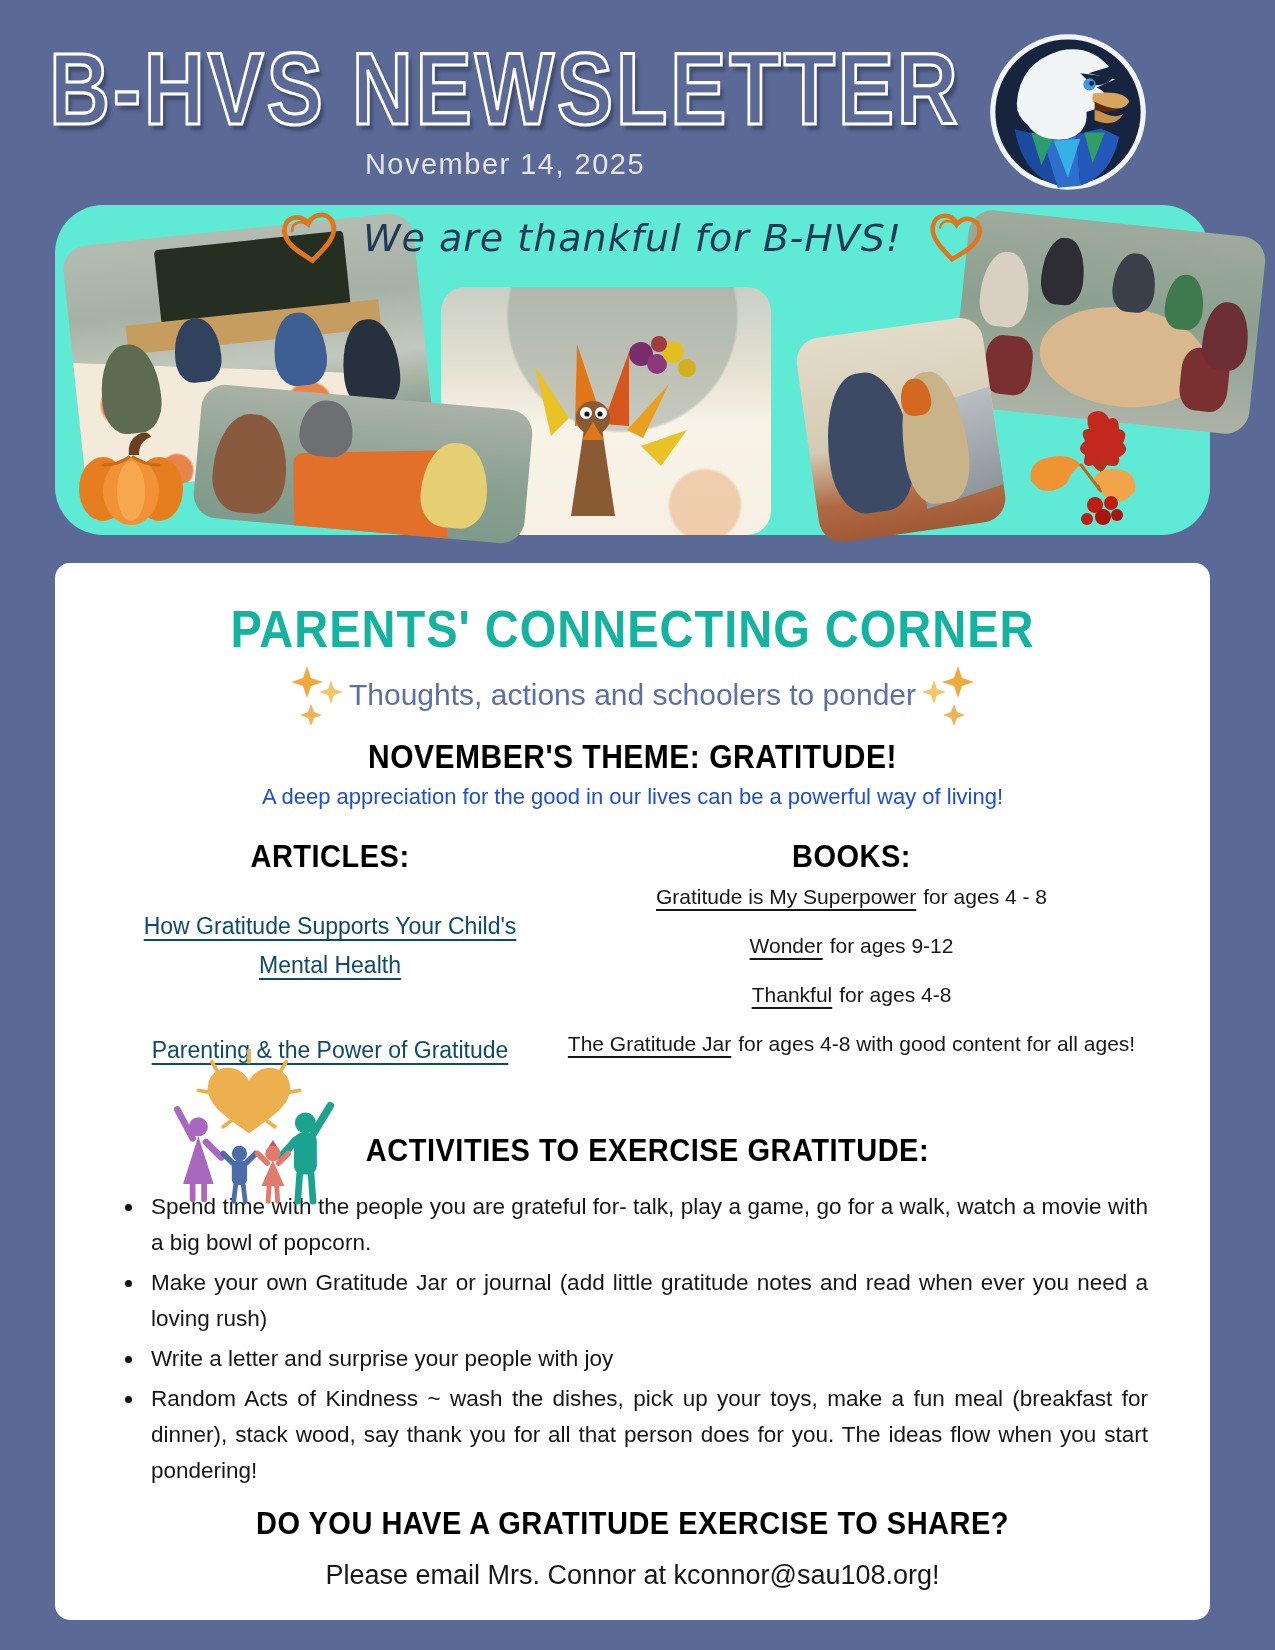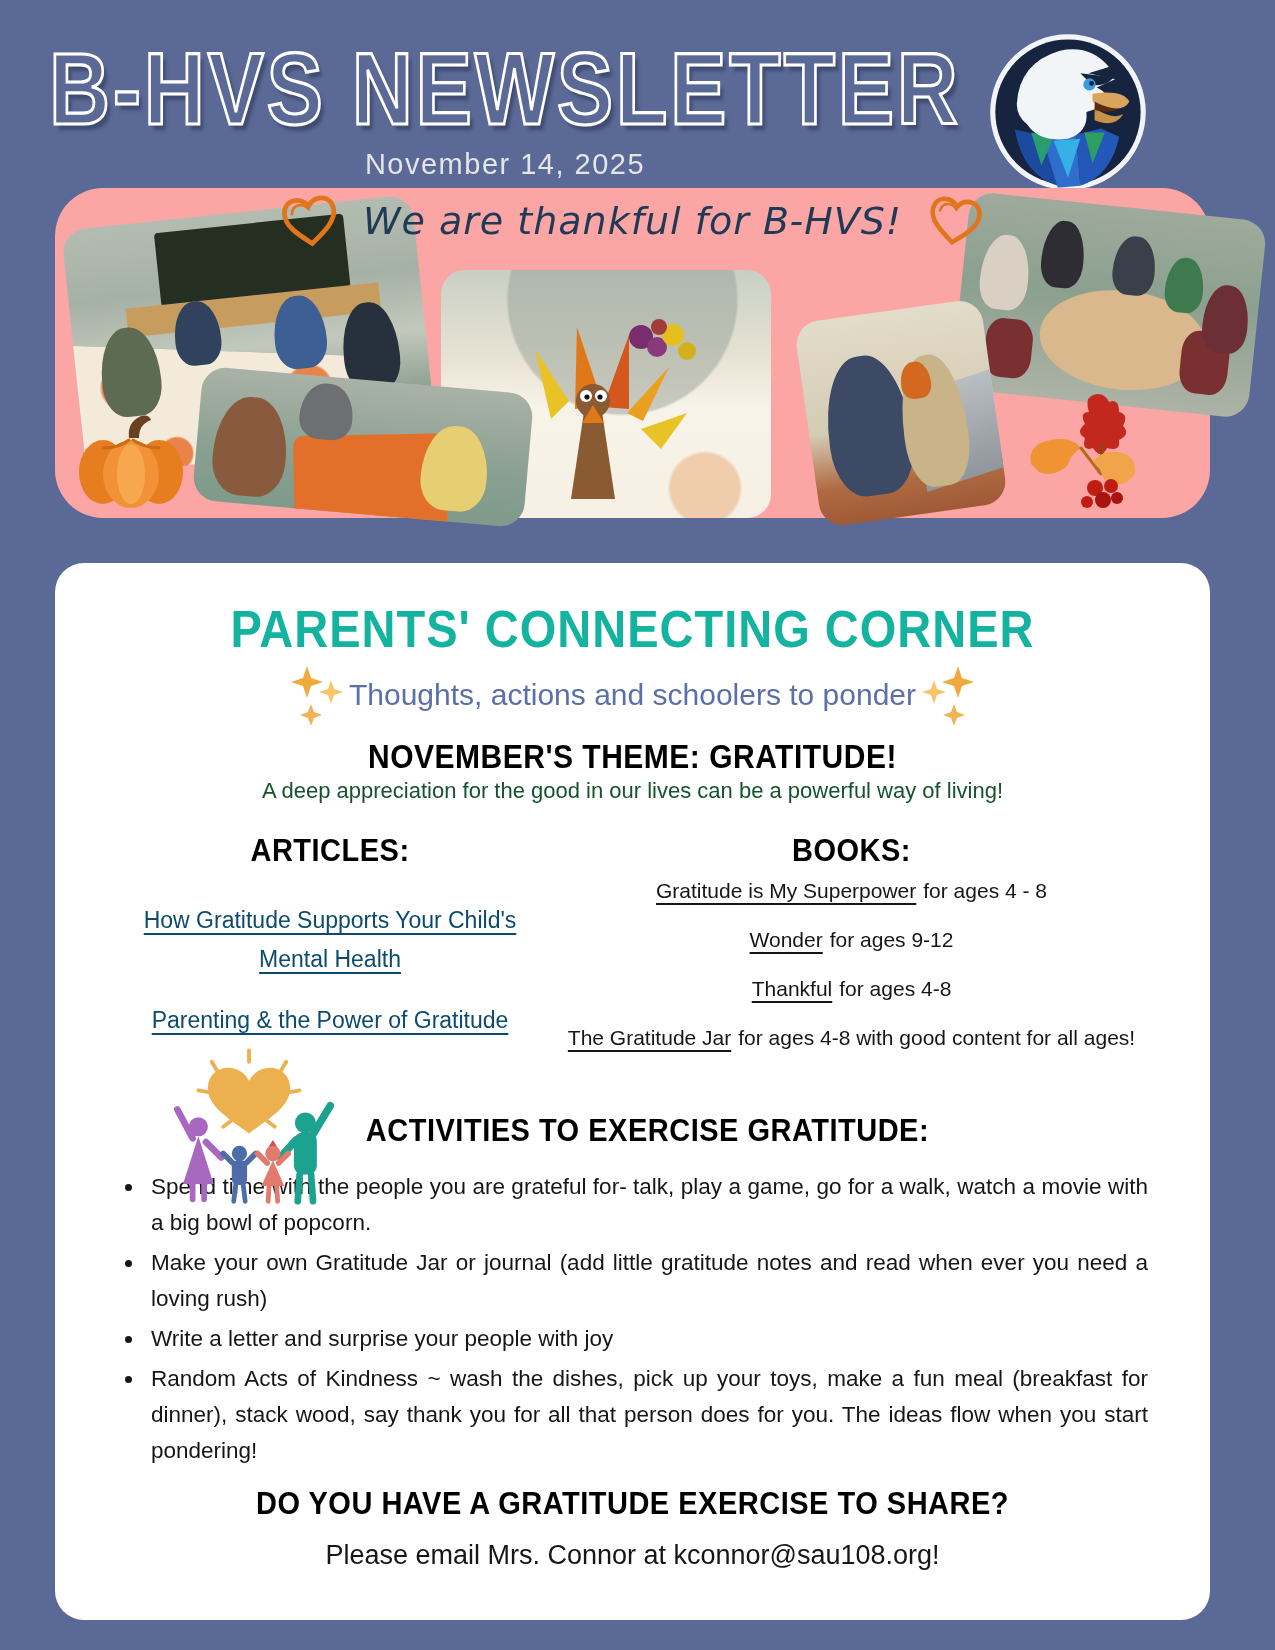--- a/index.html
+++ b/index.html
@@ -12,22 +12,22 @@
     transform:scaleY(1.22);transform-origin:center top;white-space:nowrap;}
   @supports(-webkit-text-stroke:1px #fff){
     .header-title{color:#5a6996;-webkit-text-stroke:2.6px #ffffff;
       text-shadow:4px 5px 3px rgba(22,28,52,.38);}
   }
   .header-date{position:absolute;top:148px;left:0;width:1010px;text-align:center;
     color:#e5e5e5;font-size:29px;letter-spacing:1.5px;}
   .logo{position:absolute;top:22px;left:986px;width:164px;height:174px;}
 
   
-  .banner{position:absolute;left:55px;top:188px;width:1155px;height:330px;
-    background:#fca5a5;border-radius:48px;}
+  .banner{position:absolute;left:55px;top:205px;width:1155px;height:330px;
+    background:#5eead4;border-radius:48px;}
   .caption-row{position:absolute;top:6px;left:0;width:100%;display:flex;
     justify-content:center;align-items:center;gap:24px;z-index:6;}
   .caption{font-size:38px;font-style:italic;font-weight:500;color:#1e3a56;
     letter-spacing:1px;font-family:"DejaVu Sans",sans-serif;}
   .heart-svg{width:58px;height:54px;}
   .heart-svg.r{transform:rotate(8deg) scale(.95);}
   .heart-svg.l{transform:rotate(-6deg);}
 
   .photo{position:absolute;border-radius:24px;overflow:hidden;}
   .pb{position:absolute;border-radius:46% 46% 38% 38%/60% 60% 36% 36%;}
@@ -79,37 +79,37 @@
     background:linear-gradient(180deg,#b9bec2,#8f969c);transform:skewY(-10deg);}
   .p5 .man{left:10%;top:20%;width:44%;height:68%;background:#3c4a66;}
   .p5 .woman{left:50%;top:24%;width:34%;height:64%;background:#c9b389;}
   .p5 .sleeve{left:52%;top:26%;width:16%;height:18%;background:#d2691e;}
 
   .pumpkin-svg{position:absolute;left:14px;top:220px;width:126px;height:104px;z-index:4;}
   .leaves-svg{position:absolute;left:962px;top:200px;width:122px;height:128px;z-index:4;}
 
   
   .content{position:absolute;left:55px;top:563px;width:1155px;height:1057px;background:#fff;
-    border-radius:29px;box-sizing:border-box;padding:36px 56px 0;}
+    border-radius:15px;box-sizing:border-box;padding:36px 56px 0;}
   .pc-title{text-align:center;color:#14b3a0;font-size:47px;font-weight:800;letter-spacing:1px;
     transform:scaleY(1.1);transform-origin:center top;white-space:nowrap;}
   .subtitle-row{display:flex;justify-content:center;align-items:center;gap:4px;margin-top:10px;}
   .subtitle{color:#5b6fa8;font-size:30px;}
   .stars-svg{width:56px;height:62px;}
   .stars-svg.r{transform:scaleX(-1);}
   .theme-heading{text-align:center;font-weight:800;font-size:30px;margin-top:14px;
     letter-spacing:.5px;transform:scaleY(1.08);}
-  .theme-text{text-align:center;font-size:22px;margin-top:4px;color:#14532d;}
+  .theme-text{text-align:center;font-size:22px;margin-top:10px;color:#1d4ed8;}
   .cols{display:flex;margin-top:30px;}
   .col-articles{width:42%;text-align:center;}
   .col-books{width:58%;text-align:center;}
   .col-heading{font-size:29px;font-weight:800;letter-spacing:.5px;transform:scaleY(1.08);}
   .article-link{display:block;margin:34px auto 0;max-width:380px;font-size:23px;line-height:39px;
     color:#0c4a6e;text-decoration:underline;text-underline-offset:5px;cursor:pointer;}
-  .article-link.second{margin-top:22px;}
+  .article-link.second{margin-top:46px;}
   .book-line{margin-top:25px;font-size:21px;color:#161616;text-align:center;}
   .book-line.first{margin-top:12px;}
   .book-link{text-decoration:underline;text-underline-offset:5px;color:#161616;cursor:pointer;}
   .book-rest{margin-left:7px;}
   .family-svg{position:absolute;left:92px;top:472px;width:204px;height:172px;}
   .activities-heading{text-align:center;font-weight:800;font-size:29px;margin-top:64px;
     letter-spacing:.5px;transform:scaleY(1.08);padding-left:30px;}
   .bullets{margin:22px 0 0;padding:0 6px 0 34px;list-style:disc outside;}
   .bullets li{font-size:22.5px;line-height:36px;text-align:justify;color:#161616;
     padding-left:6px;margin-bottom:4px;}

